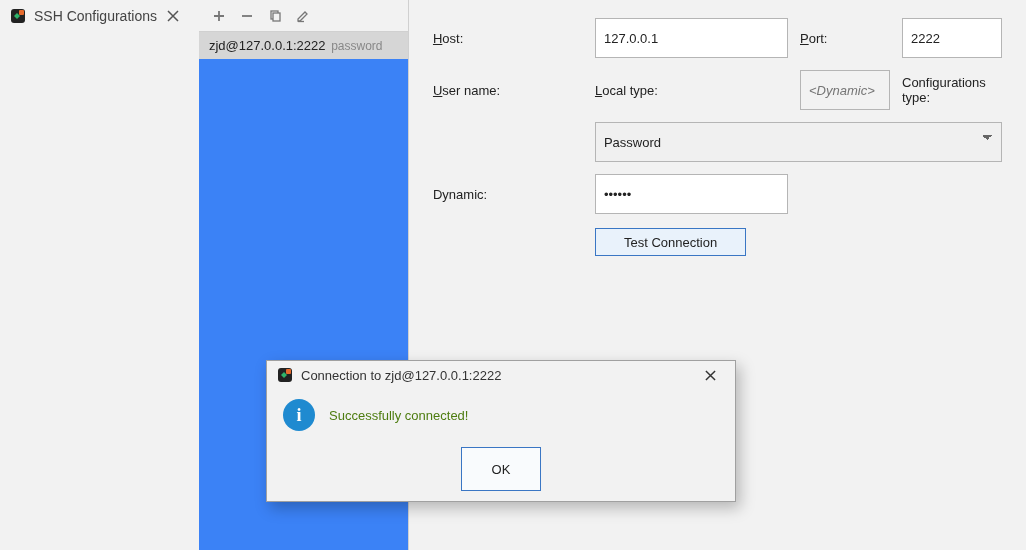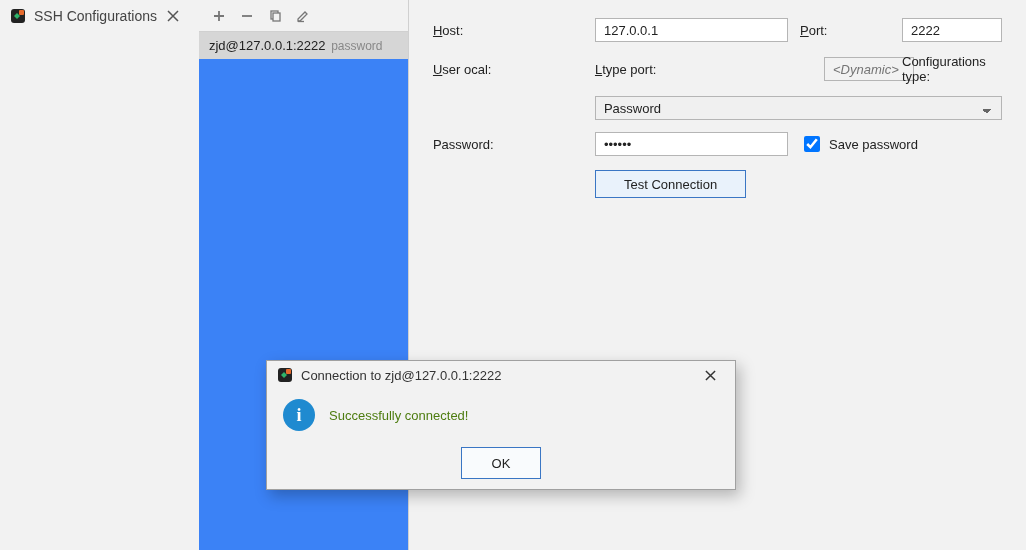--- a/index.html
+++ b/index.html
@@ -92,31 +92,30 @@
     align-items:center;
     max-width: 770px;
     gap: 12px;
   }
   .label { color:#222; }
   .label .ul { text-decoration: underline; }
   input[type=text], input[type=password], select {
     font-family:inherit;
     font-size:13px;
     padding: 4px 8px;
-    height: 24px;
+    height: 40px;
     border: 1px solid #b5b5b5;
     background: #fff;
     color:#222;
     width:100%;
   }
   input.dynamic-placeholder {
     color:#999;
     font-style:italic;
     background:#f2f2f2;
-    margin-left:24px;
   }
   select {
     background:#f0f0f0;
     appearance:none;
     padding-right: 24px;
     background-image: linear-gradient(45deg, transparent 50%, #666 50%),
                       linear-gradient(135deg, #666 50%, transparent 50%);
     background-position: calc(100% - 14px) 12px, calc(100% - 9px) 12px;
     background-size: 5px 5px, 5px 5px;
     background-repeat:no-repeat;
@@ -183,21 +182,21 @@
     font-family: Georgia, serif;
   }
   .modal-msg { color:#4d7c0f; }
   .modal-footer {
     padding:10px;
     display:flex;
     justify-content:center;
   }
   .ok-btn {
     width: 80px;
-    height: 32px;
+    height: 44px;
     border:1px solid #3a76c4;
     background:#f9fbfd;
     display:flex;align-items:center;justify-content:center;
     cursor:pointer;
   }
   svg { display:block; }
 </style>
 </head>
 <body>
 
@@ -255,35 +254,31 @@
     </div>
 
     <div class="content">
       <div class="form-grid">
 
         <div class="label"><span class="ul">H</span><span></span><span>ost:</span></div>
         <input type="text" value="127.0.0.1" style="">
         <div class="label"><span class="ul">P</span><span>ort:</span></div>
         <input type="text" value="2222" style="">
 
-        <div class="label"><span class="ul">U</span><span>ser ocal:</span></div>
-        <div class="label"><span class="ul">L</span><span>type port:</span></div>
+        <div class="label"><span class="ul">U</span><span>ser name:</span></div>
+        <div class="label"><span class="ul">L</span><span>ocal type:</span></div>
         <input type="text" class="dynamic-placeholder" placeholder="&lt;Dynamic&gt;" style="">
 
         <div class="label">Configurations type:</div>
         <select style="grid-column:2 / span 3;">
           <option>Password</option>
         </select>
 
-        <div class="label">Password:</div>
+        <div class="label">Dynamic:</div>
         <input type="text" value="••••••" style="">
-        <div class="checkbox-wrap" style="grid-column:3 / span 2;">
-          <input type="checkbox" checked="" style="">
-          <span>Save password</span>
-        </div>
 
         <div class="btn-row">
           <div class="btn primary">
             <span>Test <span class="ul">C</span>onnection</span>
           </div>
         </div>
 
       </div>
     </div>
   </div>

